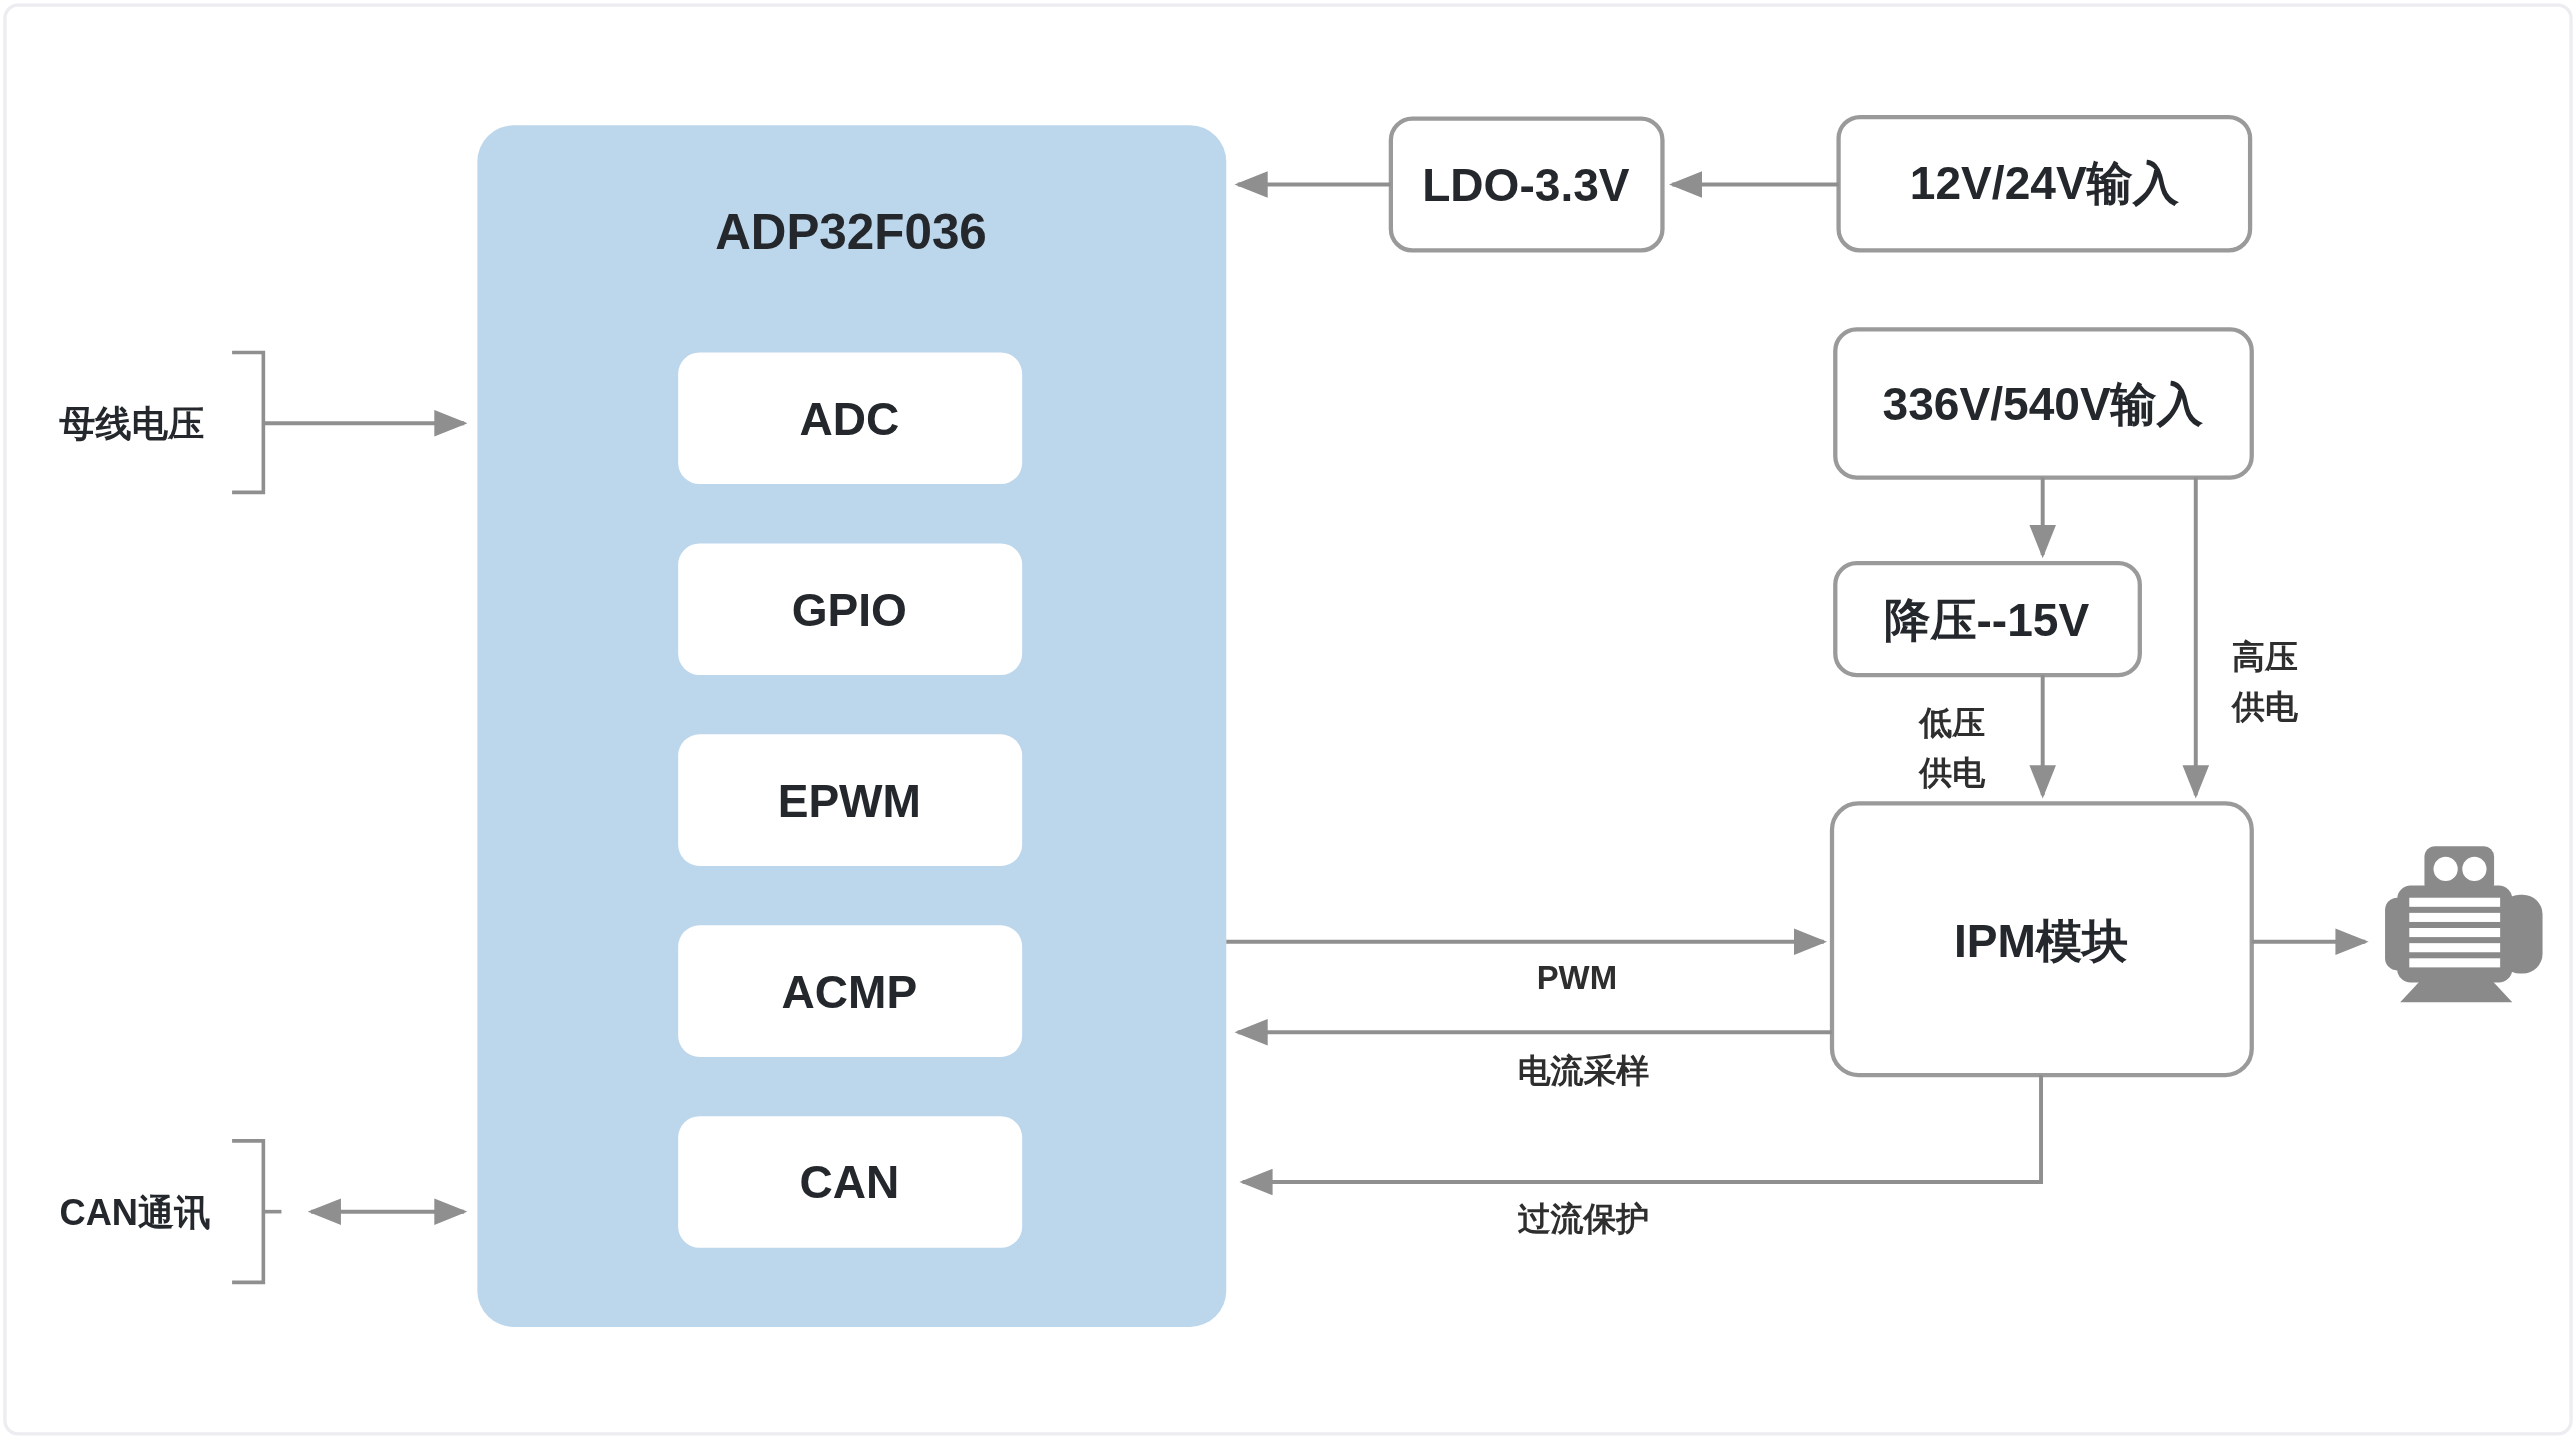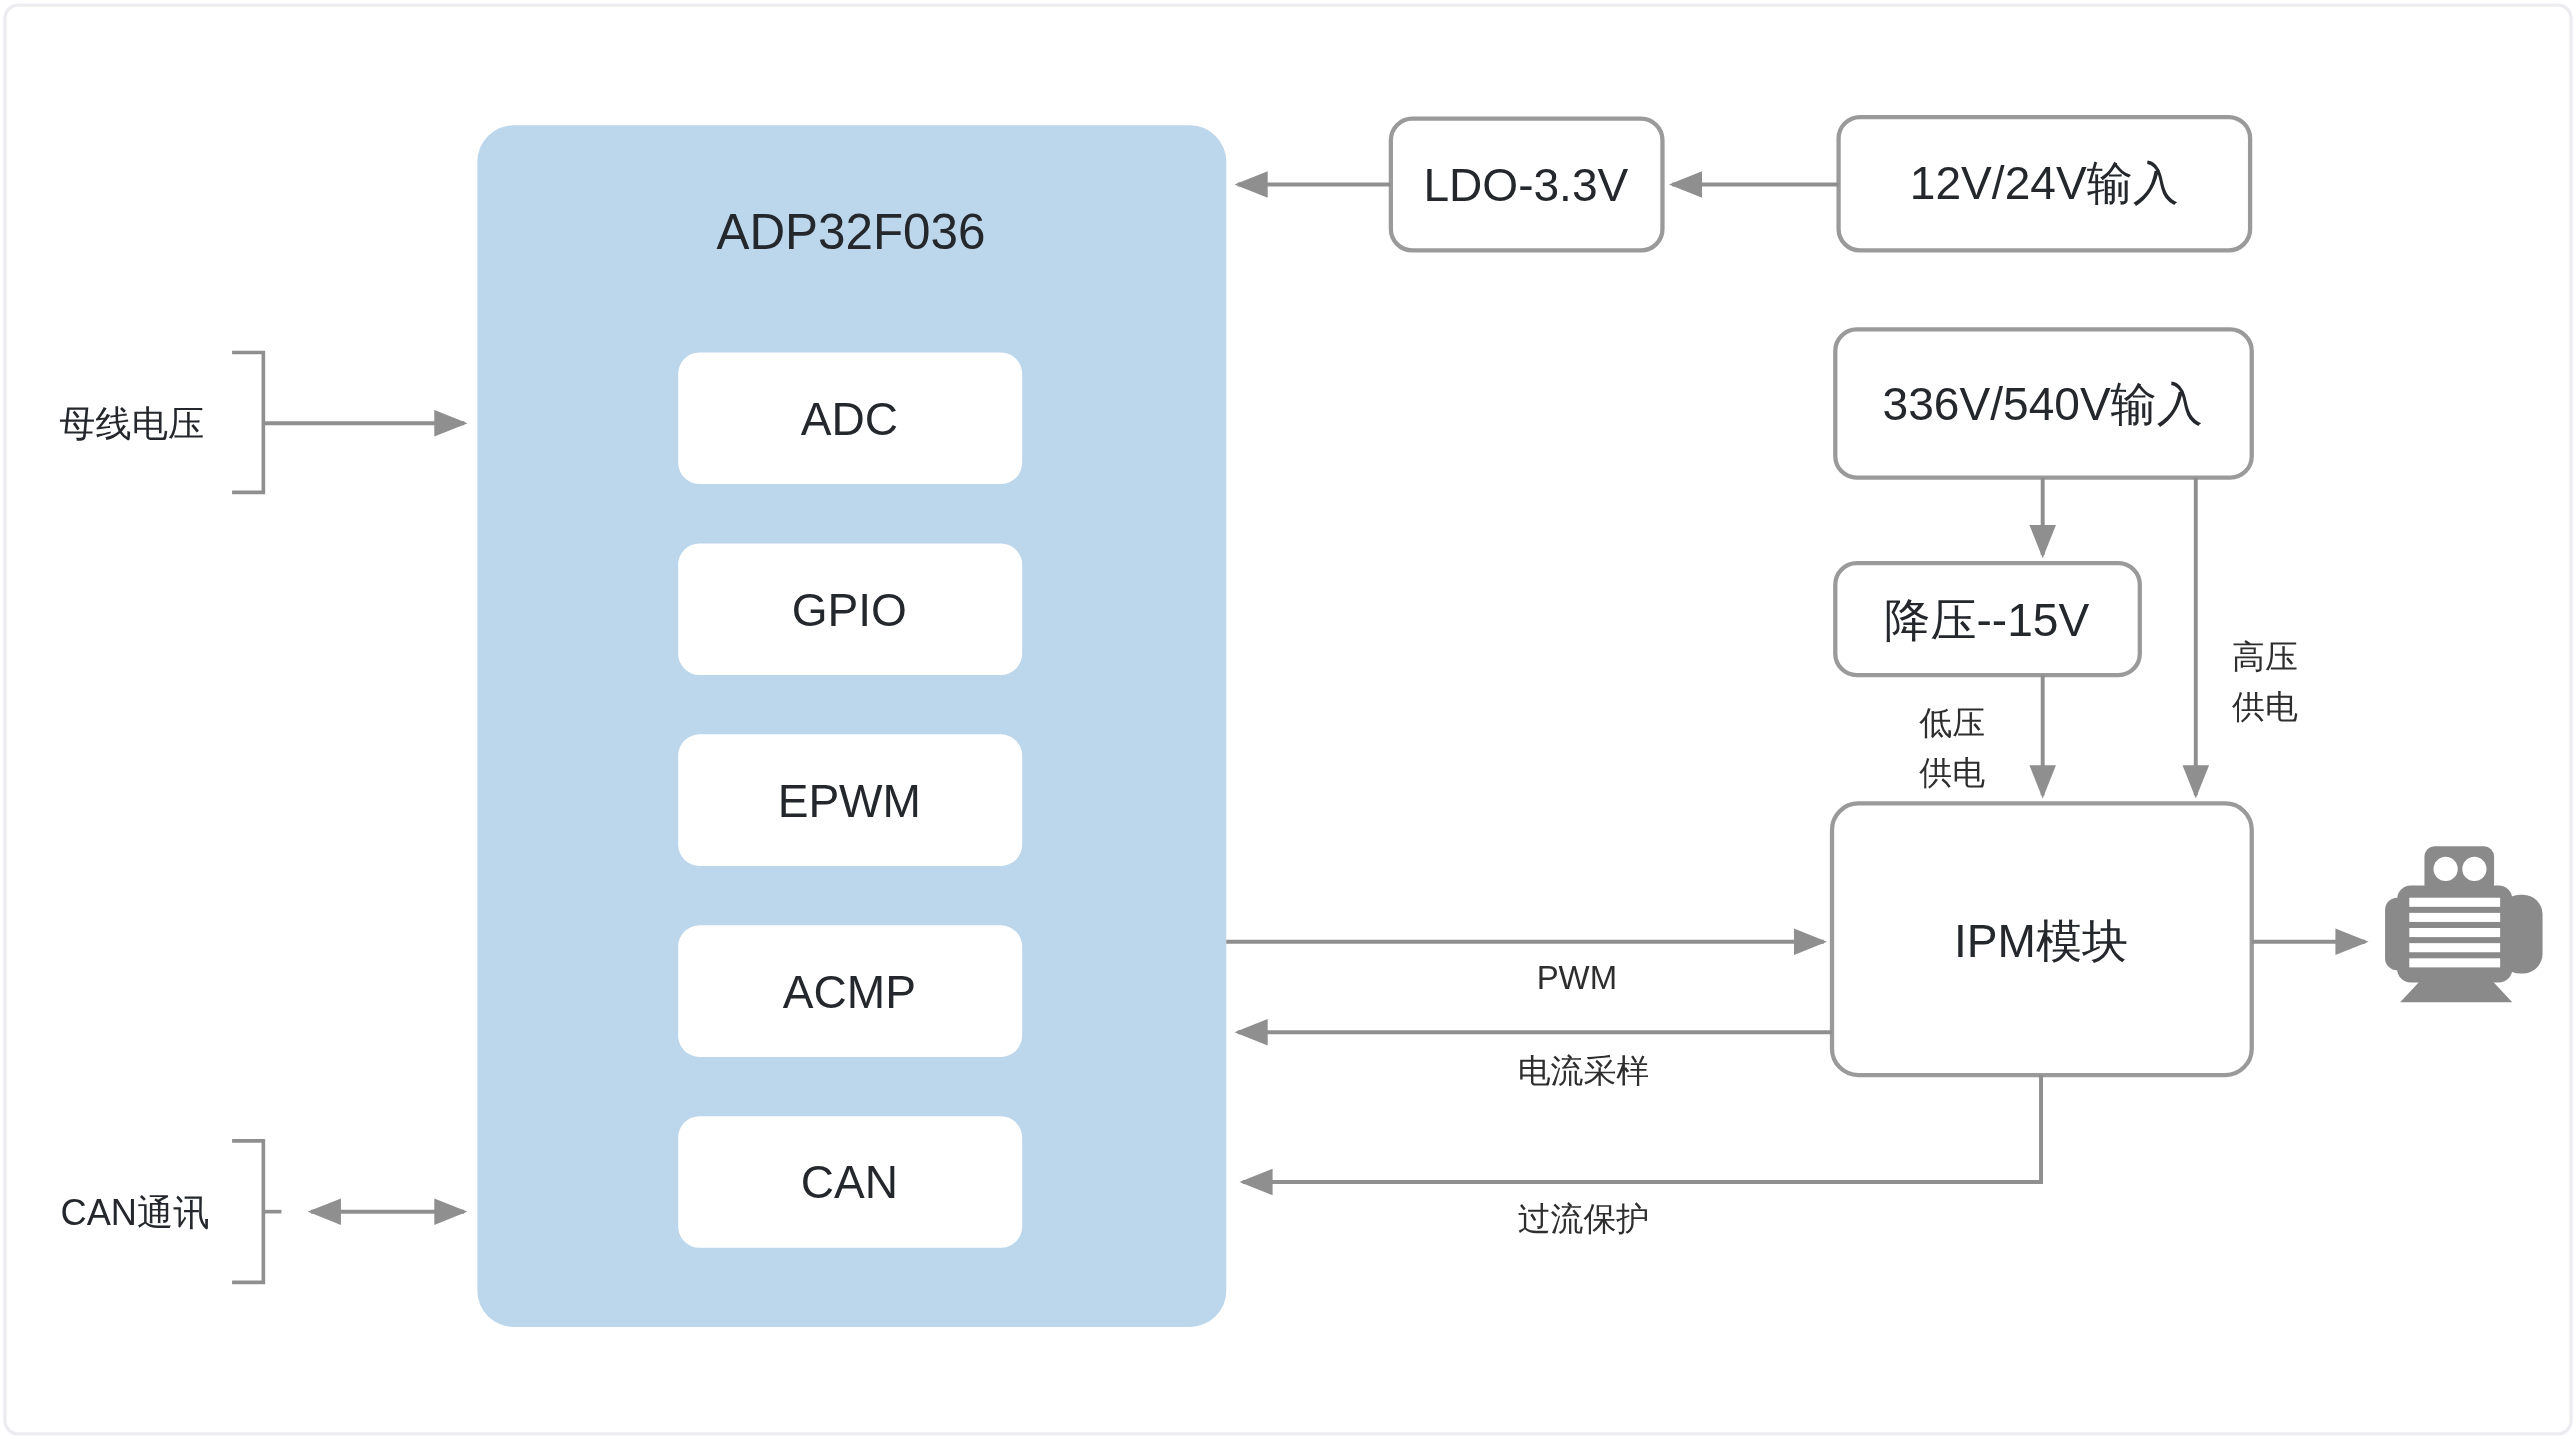--- a/index.html
+++ b/index.html
@@ -1,16 +1,16 @@
 <!DOCTYPE html>
 <html style="font-size:12px"><head>
 <meta charset="utf-8">
 <style>
   html,body { margin:0; padding:0; background:#ffffff; width:100%; height:100%; overflow:hidden; }
-  .stage { width:100vw; height:100vh; display:flex; align-items:center; justify-content:center; background:#ffffff; }
+  .stage { width:100vw; height:100vh; display:flex; align-items:center; justify-content:center; background:#ffffff;font-weight:bold; }
   svg { width:100%; height:100%; display:block; }
   text {
     font-family:"Liberation Sans","DejaVu Sans",sans-serif;
     fill:#24282C;
   }
   .t-title { font-size:30px; }
   .t-box   { font-size:28px; }
   .t-side  { font-size:22px; }
   .t-small { font-size:20px; fill:#2E2E2E; }
   .anchor-mid { text-anchor:middle; }

